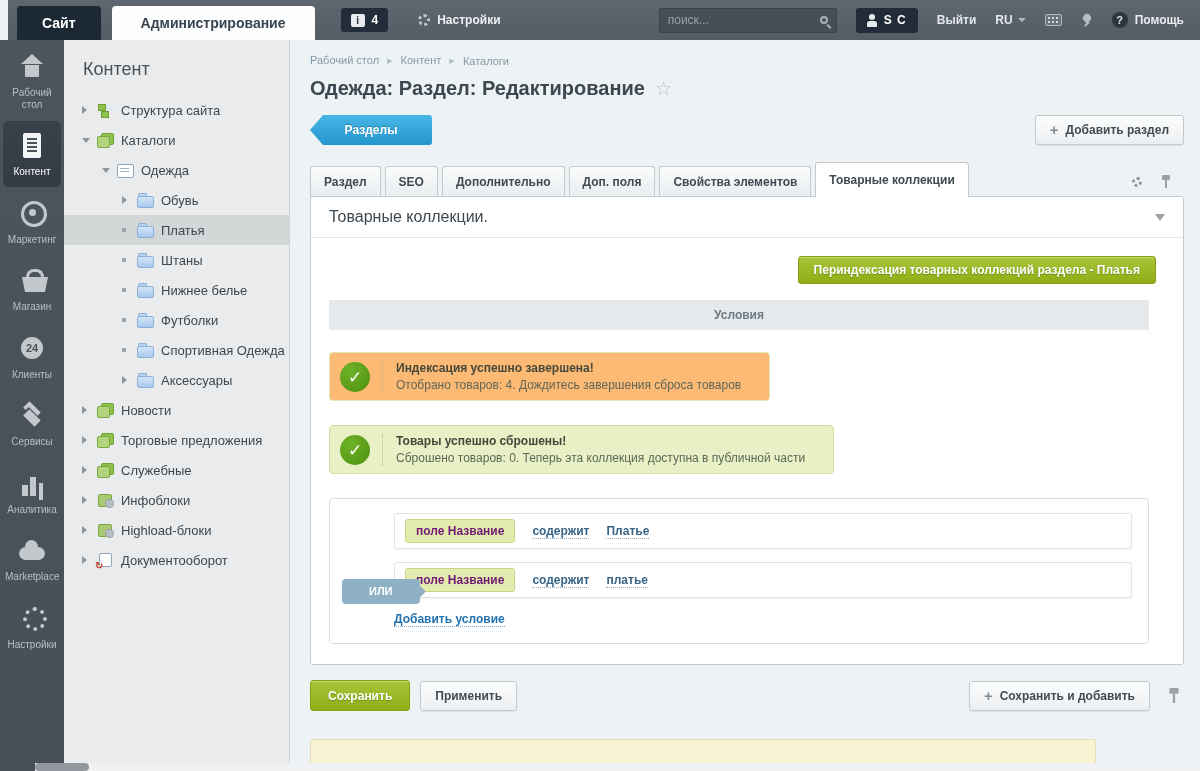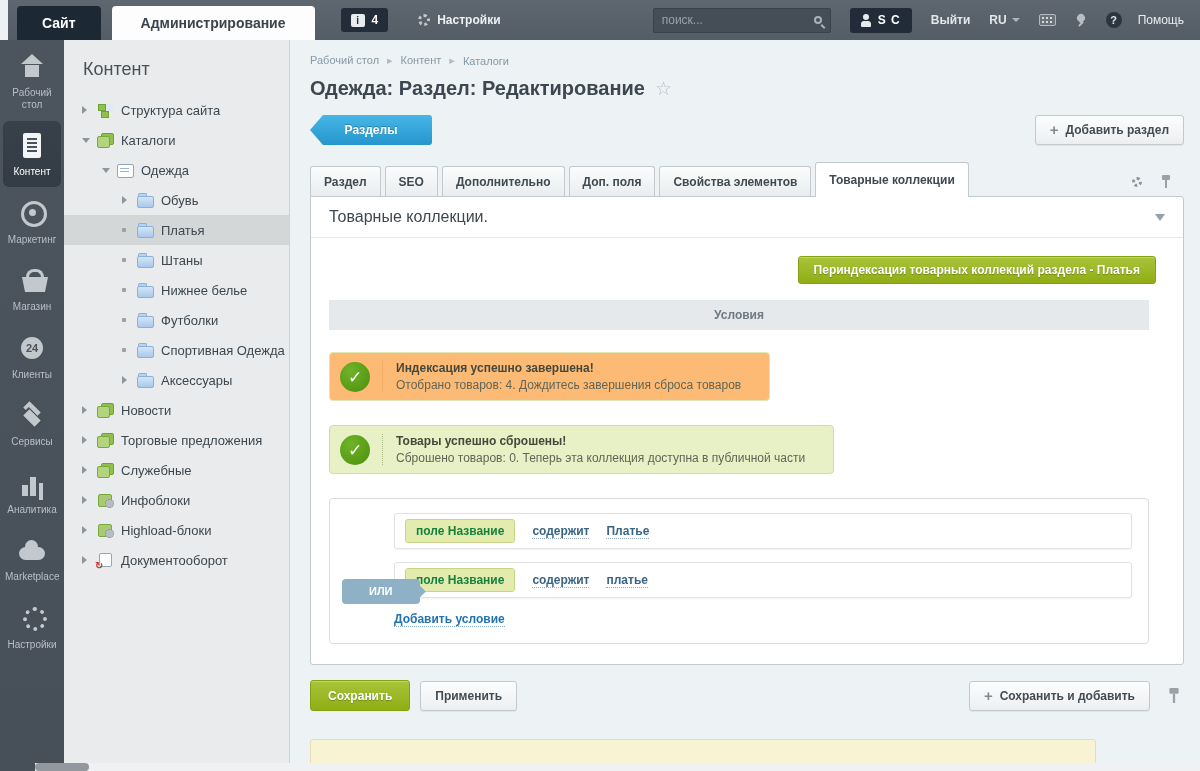--- a/index.html
+++ b/index.html
@@ -40,21 +40,21 @@
   .lang { display:flex; align-items:center; gap:5px; }
   .caret { width:0; height:0; border-left:4px solid transparent; border-right:4px solid transparent;
     border-top:4px solid #aeb5bb; display:inline-block; }
   .kb-ic { width:17px; height:12px; border:1px solid #b4bac0; border-radius:2px; position:relative; background:#6a727a; cursor:pointer; }
   .kb-ic::before { content:""; position:absolute; left:2px; top:2px; width:2px; height:2px; background:#d6dade;
     box-shadow:4px 0 0 #d6dade, 8px 0 0 #d6dade, 0 4px 0 #d6dade, 4px 4px 0 #d6dade, 8px 4px 0 #d6dade; }
   .pin-ic { width:12px; height:14px; position:relative; cursor:pointer; }
   .pin-ic::before { content:""; position:absolute; left:2px; top:1px; width:8px; height:8px;
     background:#b8bec4; border-radius:50% 50% 50% 0; transform:rotate(-45deg); }
   .pin-ic::after { content:""; position:absolute; left:5px; top:8px; width:2px; height:6px; background:#b8bec4; transform:rotate(45deg); }
-  .help { display:flex; align-items:center; gap:16px; color:#e8ecef; font-weight:400; cursor:pointer; }
+  .help { display:flex; align-items:center; gap:7px; color:#e8ecef; font-weight:700; cursor:pointer; }
   .help-ic { width:16px; height:16px; background:#2b3540; border-radius:50%; position:relative; }
   .help-ic::before { content:"?"; position:absolute; left:0; top:0; width:16px; text-align:center;
     font:700 11px/16px "Liberation Sans", sans-serif; color:#dfe4e8; }
 
   
   .rail { position:absolute; left:0; top:40px; bottom:0; width:64px;
     background:linear-gradient(#4c545d,#474f58); z-index:5; }
   .rail-item { --ic:#c3c8cd; padding:10px 2px 9px; text-align:center; cursor:pointer; margin:2px 3px; border-radius:6px; }
   .rail-item.active { --ic:#f2f4f6; background:linear-gradient(#38404a,#333b44); }
   .rail-item.active .rail-label { color:#fff; }
@@ -186,21 +186,21 @@
   .msg-text { color:#5f6658; }
 
   .cond-wrap { position:relative; border:1px solid #d9dde0; border-radius:4px;
     padding:14px 16px 16px; margin:4px 16px 0 0; background:#fff; }
   .cond-top { margin:0 0 12px 48px; display:flex; gap:16px; }
   .dlink { color:#2273ae; font-weight:700; border-bottom:1px dotted #7fa8c9; cursor:pointer; width:fit-content; }
   .cond-row { margin:0 0 13px 48px; border:1px solid #dfe3e5; border-radius:3px; background:#fff;
     box-shadow:0 1px 2px rgba(0,0,0,.05); padding:5px 10px; display:flex; align-items:center; gap:17px; }
   .cond-rows > .cond-row:last-of-type { margin-bottom:2px; }
   .tag { background:#e3ecae; border:1px solid #c8d584; border-radius:3px; padding:4px 10px;
-    font-weight:700; color:#15803d; cursor:pointer; }
+    font-weight:700; color:#701a75; cursor:pointer; }
   .dlink2 { color:#3a6586; font-weight:700; border-bottom:1px dotted #93a9bb; cursor:pointer; }
   .or-label { position:absolute; left:12px; top:80px; padding:0 27px; height:25px; line-height:25px;
     background:#8eb1c6; color:#fff; font-weight:700; font-size:11px; border-radius:4px; z-index:2; }
   .or-label::after { content:""; position:absolute; right:-4px; top:8px; width:9px; height:9px;
     background:#8eb1c6; transform:rotate(45deg); }
   .add-link { margin:14px 0 0 48px; }
 
   .footer-row { display:flex; align-items:center; margin-top:15px; gap:10px; }
   .footer-row .btn-green { height:31px; line-height:30px; padding:0 17px; }
   .footer-right { margin-left:auto; display:flex; align-items:center; gap:18px; padding-right:4px; }

